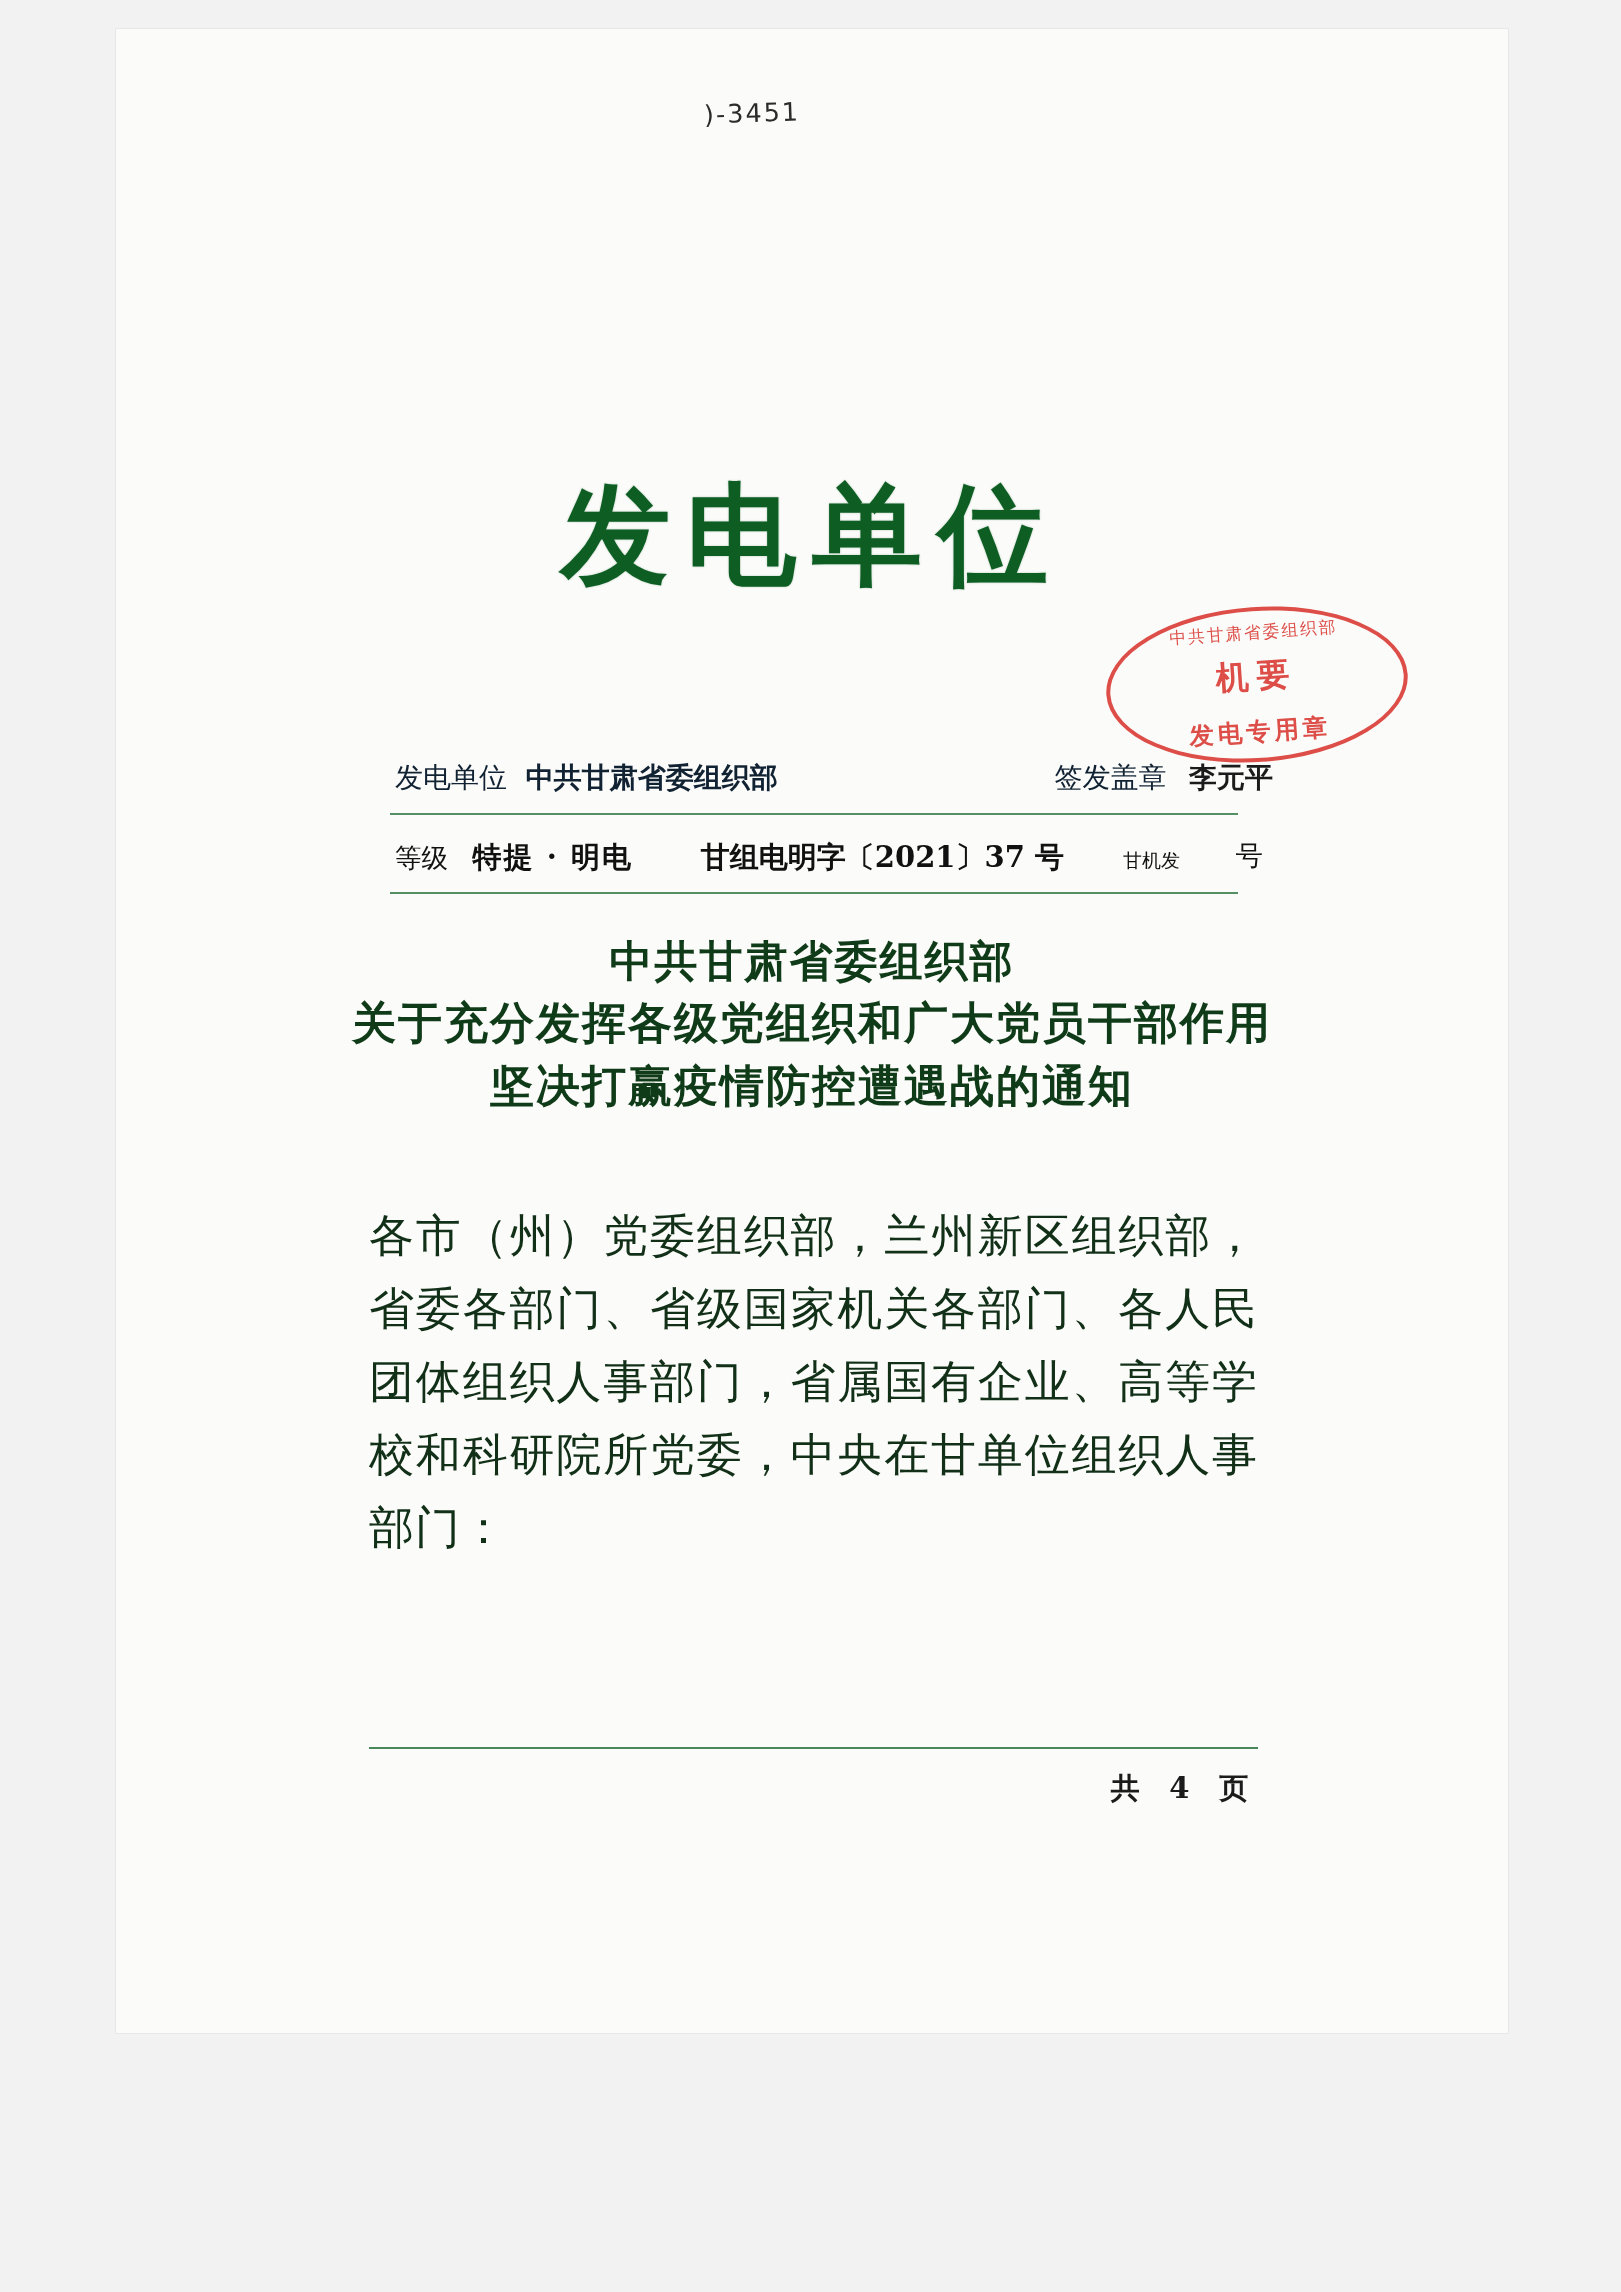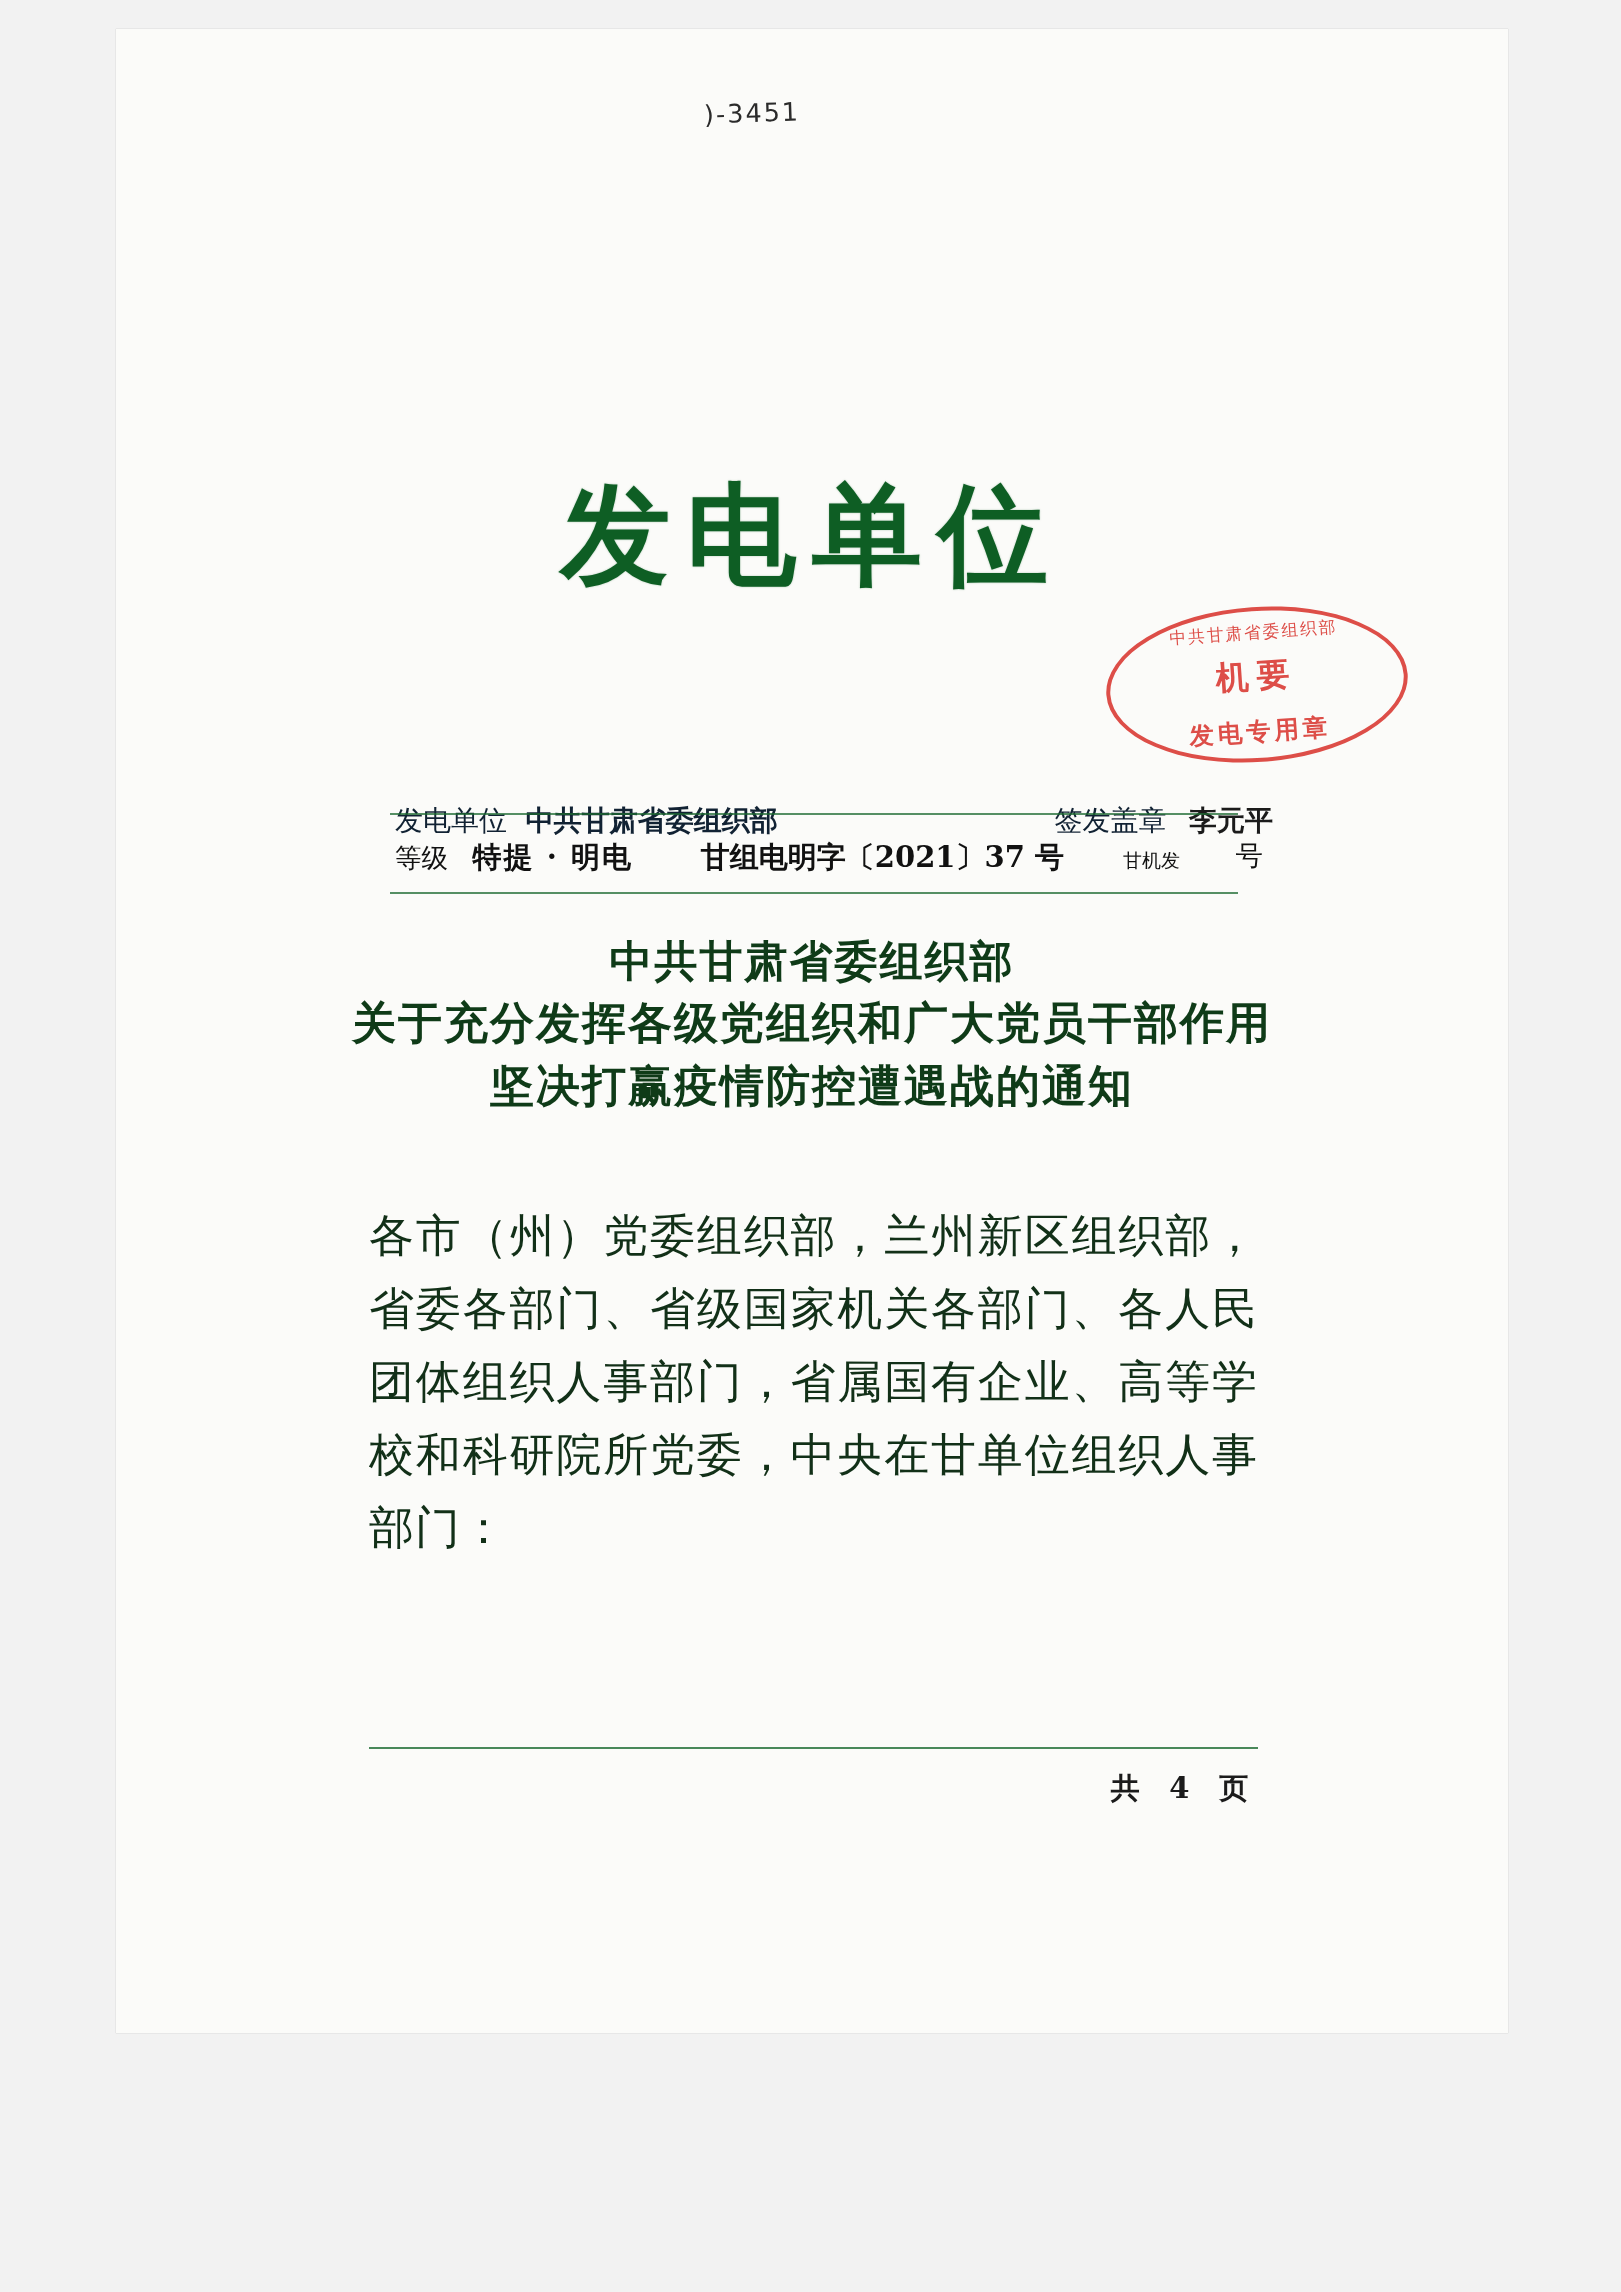--- a/index.html
+++ b/index.html
@@ -108,21 +108,20 @@
   
   .row-issuer {
     position: absolute;
     left: 279px;
     right: 235px;
     top: 730px;
     height: 43px;
     font-size: 28px;
     color: #123;
     white-space: nowrap;
-    margin-top: 43px;
   }
   .row-issuer .lbl {
     font-family: "DejaVu Serif", "Liberation Serif", serif;
   }
   .row-issuer .val {
     font-weight: bold;
     margin-left: 9.8px;
   }
   .row-issuer .sign-block {
     position: absolute;

